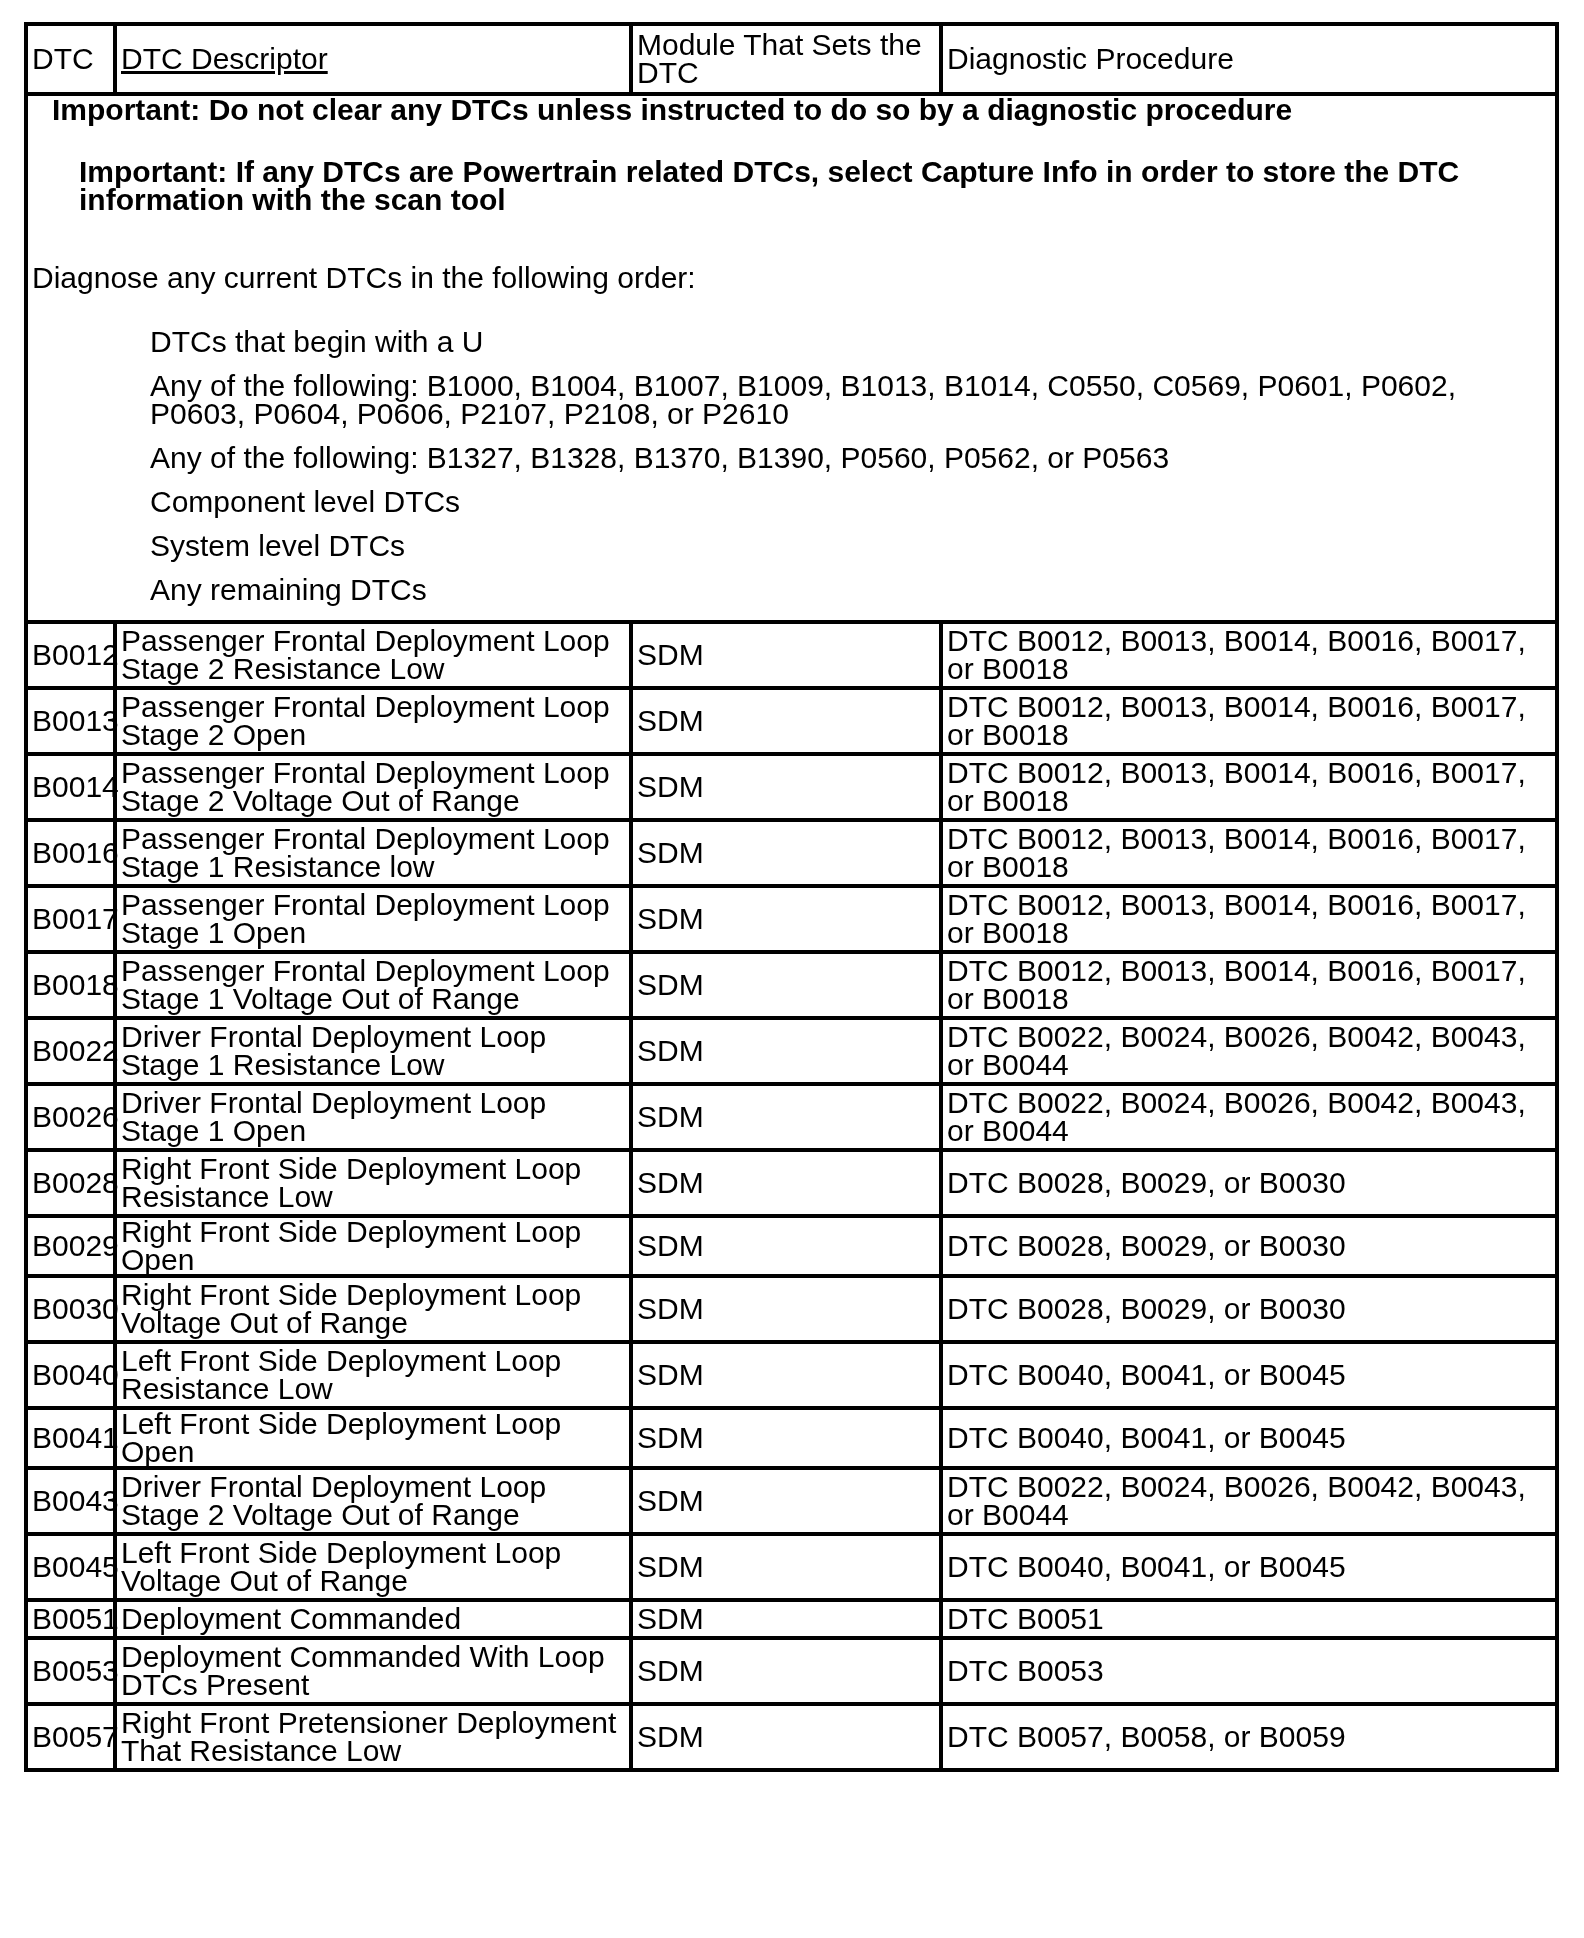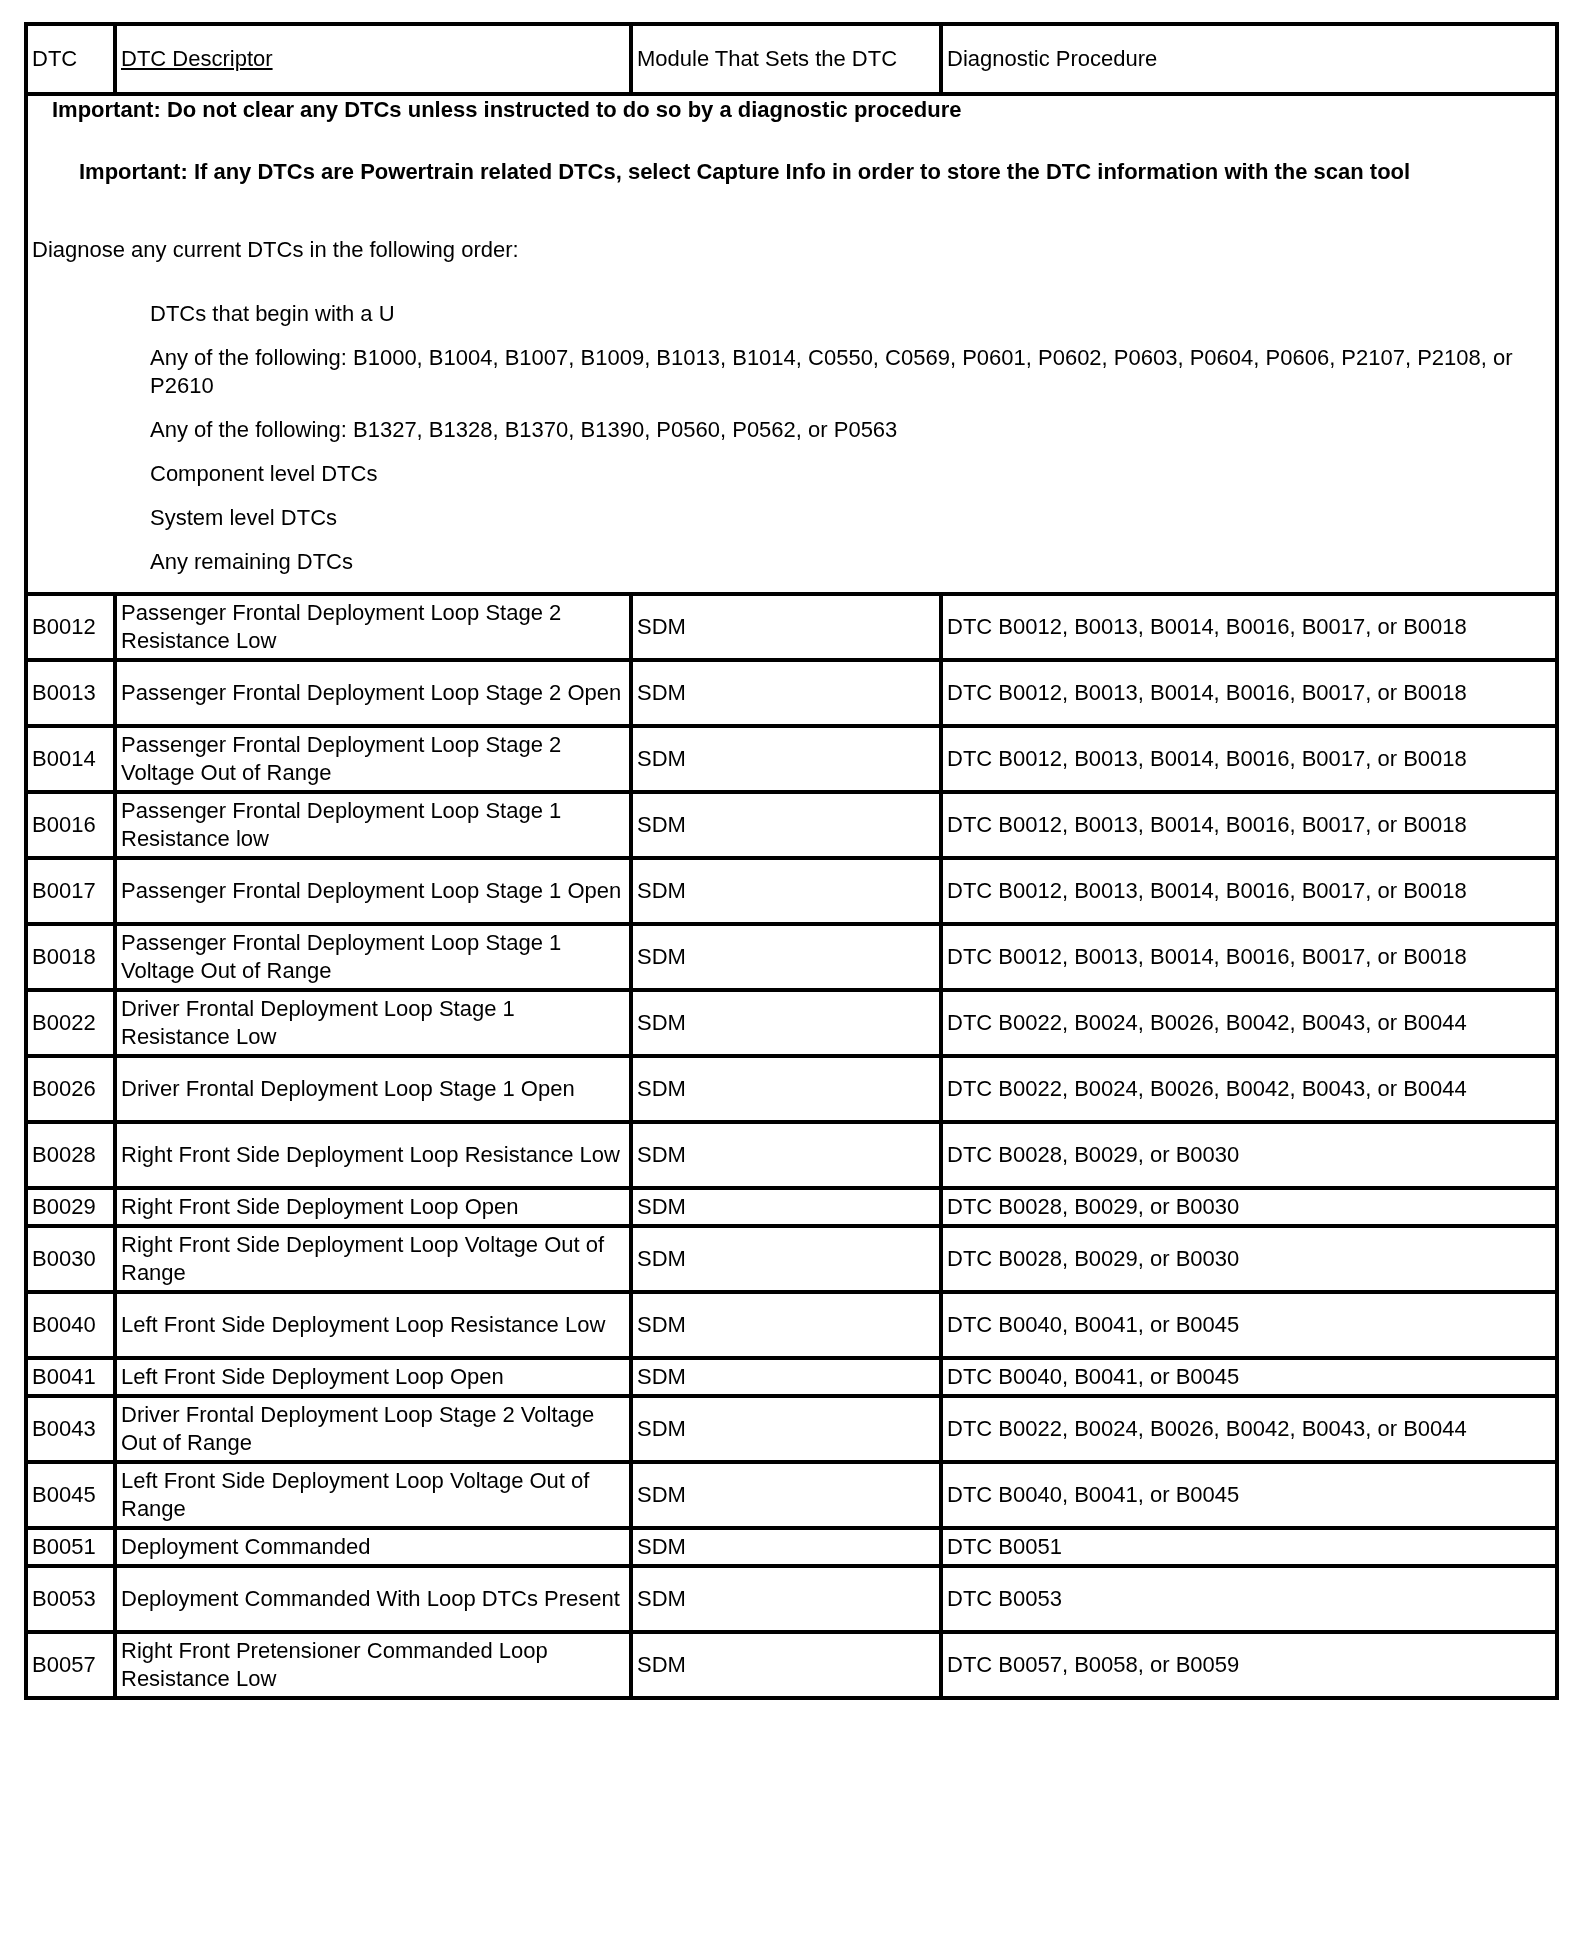--- a/index.html
+++ b/index.html
@@ -1,20 +1,20 @@
 <!DOCTYPE html>
 <html><head>
 <meta charset="utf-8">
 <style>
   html, body { margin: 0; padding: 0; background: #ffffff; }
   body { width: 1584px; height: 1938px; position: relative; font-family: "Liberation Sans", sans-serif; color: #000; }
   table.dtc {
     position: absolute; left: 24px; top: 22px; width: 1531px;
     border-collapse: collapse; table-layout: fixed;
-    font-size: 22px; line-height: 28px;
+    font-size: 30px; line-height: 28px;
   }
   table.dtc td, table.dtc th {
     border: 4px solid #000; padding: 0 4px; vertical-align: middle;
     text-align: left; font-weight: normal;
   }
   col.c-dtc { width: 89px; }
   col.c-desc { width: 516px; }
   col.c-mod { width: 310px; }
   col.c-proc { width: 616px; }
   thead th { font-weight: bold; height: 66px; }
@@ -167,18 +167,18 @@
         <td>DTC B0051</td>
       </tr>
       <tr>
         <td class="code">B0053</td>
         <td>Deployment Commanded With Loop DTCs Present</td>
         <td>SDM</td>
         <td>DTC B0053</td>
       </tr>
       <tr>
         <td class="code">B0057</td>
-        <td>Right Front Pretensioner Commanded Loop Resistance Low</td>
+        <td>Right Front Pretensioner Deployment That Resistance Low</td>
         <td>SDM</td>
         <td>DTC B0057, B0058, or B0059</td>
       </tr>
     </tbody>
 </table>
 
 </body></html>

